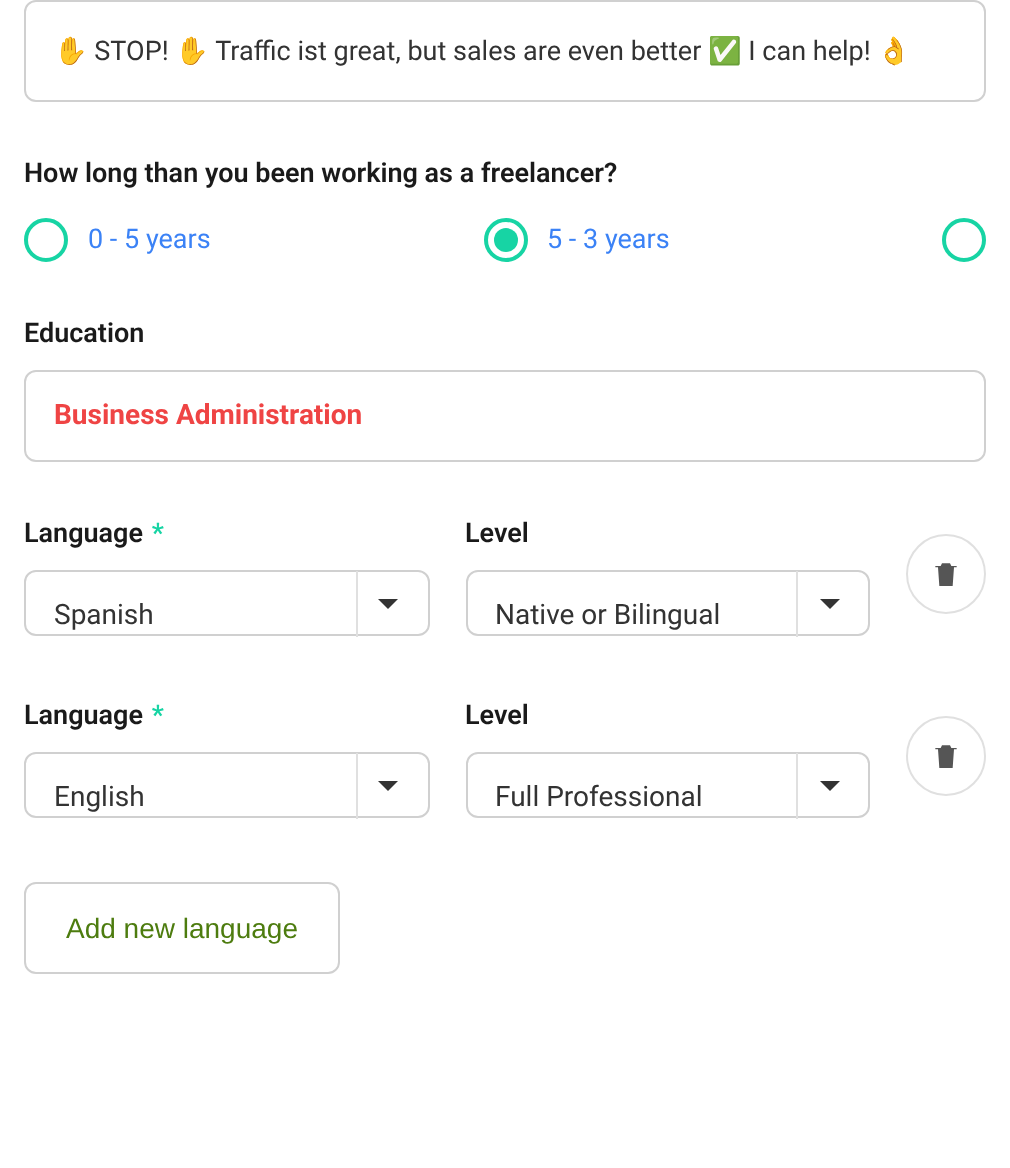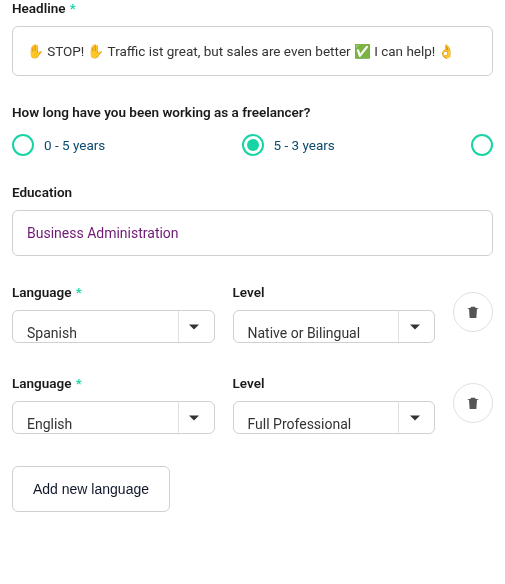--- a/index.html
+++ b/index.html
@@ -64,30 +64,31 @@
     }
     .radio-circle.selected::after {
       content: '';
       width: 12px;
       height: 12px;
       background: #17d4a4;
       border-radius: 50%;
     }
     .radio-label {
       font-size: 13.5px;
-      color: #0c4a6e;
+      color: #3b82f6;
     }
     .text-input {
       border: 1px solid #d0d0d0;
       border-radius: 6px;
       padding: 14px 14px;
       font-size: 14px;
-      color: #701a75;
+      color: #ef4444;
       width: 100%;
       background: #fff;
+      font-weight: bold;
     }
     .lang-row {
       display: flex;
       align-items: center;
       gap: 18px;
       margin-bottom: 32px;
     }
     .lang-col {
       display: flex;
       flex-direction: column;
@@ -143,43 +144,39 @@
     .delete-btn svg {
       width: 16px;
       height: 16px;
       fill: #555;
     }
     .add-btn {
       border: 1px solid #d0d0d0;
       border-radius: 6px;
       padding: 14px 20px;
       font-size: 14px;
-      color: #0f172a;
+      color: #4d7c0f;
       background: #fff;
       cursor: pointer;
       font-weight: 500;
     }
   </style>
 </head>
 <body>
 
 
 
 
 <div class="field">
-  <label class="label">
-    <span>Headline</span>
-    <span class="asterisk">*</span>
-  </label>
   <div class="headline-box">✋ STOP! ✋ Traffic ist great, but sales are even better ✅ I can help! 👌</div>
 </div>
 
 
 <div class="field">
-  <label class="label">How long have you been working as a freelancer?</label>
+  <label class="label">How long than you been working as a freelancer?</label>
   <div class="radio-group">
     <div class="radio-option">
       <span class="radio-circle"></span>
       <span class="radio-label">0 - 5 years</span>
     </div>
     <div class="radio-option">
       <span class="radio-circle selected"></span>
       <span class="radio-label">5 - 3 years</span>
     </div>
     <div class="radio-option">

